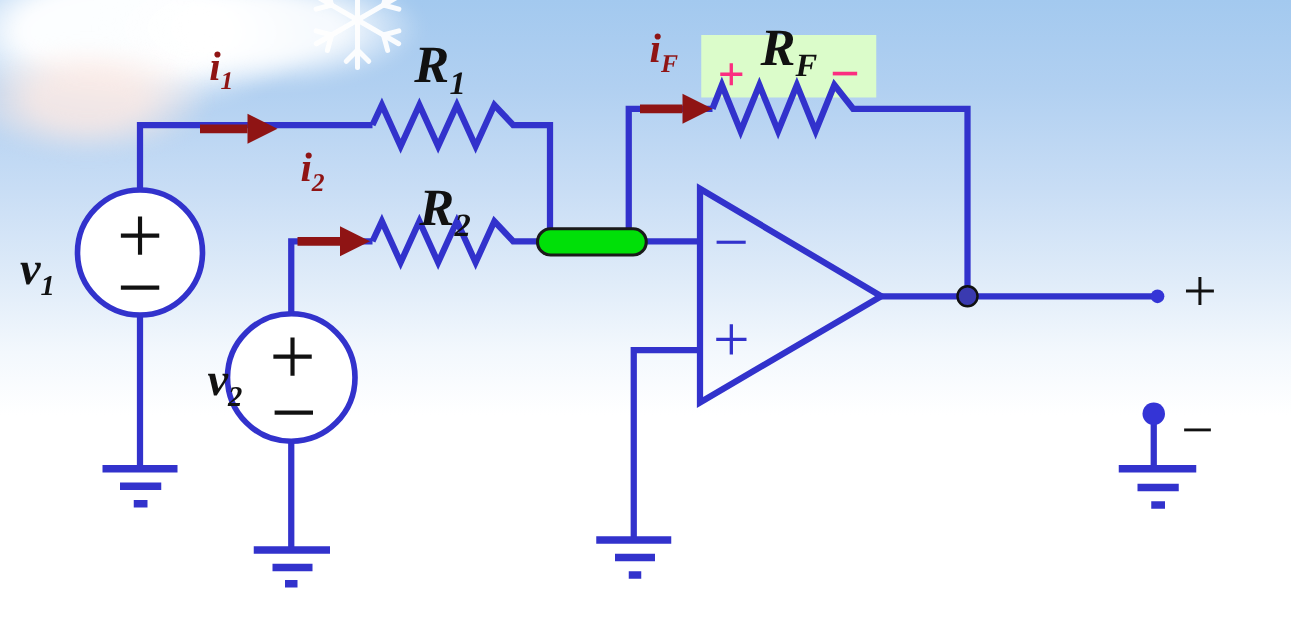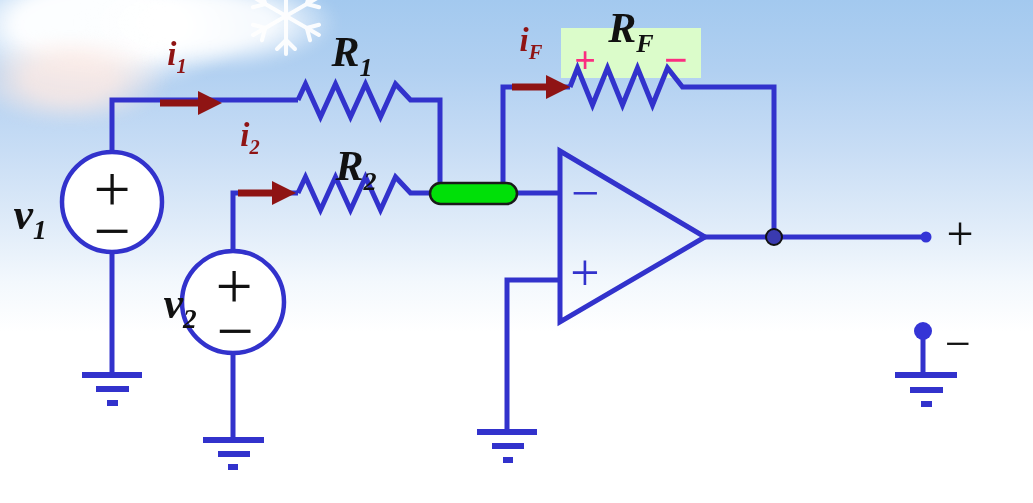--- a/index.html
+++ b/index.html
@@ -17,21 +17,21 @@
   .src-circle{fill:#ffffff;stroke:var(--wire);stroke-width:4.5;}
   .tri{fill:none;stroke:var(--wire);stroke-width:5;stroke-linejoin:miter;}
   .gbar{stroke:var(--wire);stroke-width:6;}
   .arrow-shaft{stroke:var(--arrow);stroke-width:7;}
   .arrow-head{fill:var(--arrow);}
   .lbl,.sign{position:absolute;transform:translate(-50%,-50%);white-space:nowrap;line-height:1;}
   .lbl{font-style:italic;font-weight:bold;}
   .lbl sub{font-size:0.62em;font-style:italic;line-height:1;}
   .lbl-current{font-size:33px;color:var(--arrow);}
   .lbl-R{font-size:42px;color:var(--component-label);}
-  .lbl-v{font-size:44px;color:var(--component-label);text-align:center;}
+  .lbl-v{font-size:37px;color:var(--component-label);text-align:center;}
   .sign{color:var(--component-label);font-weight:400;}
   .sign-pink{color:var(--polarity-pink);font-weight:bold;}
   .sign-blue{color:var(--wire);}
 </style>
 </head>
 <body>
 
 <div id="scene">
 
   <div class="cloud" id="cloud-1"></div>
@@ -124,21 +124,21 @@
         <polygon class="arrow-head" points="546,75 570,87 546,99"></polygon>
     </g>
   </svg>
 
   <div class="lbl lbl-current" style="left:177px;top:57px"><span>i</span><sub>1</sub></div>
   <div class="lbl lbl-current" style="left:250px;top:138px"><span>i</span><sub>2</sub></div>
   <div class="lbl lbl-current" style="left:531px;top:43px"><span>i</span><sub>F</sub></div>
 
   <div class="lbl lbl-R" style="left:352px;top:56px"><span>R</span><sub>1</sub></div>
   <div class="lbl lbl-R" style="left:356px;top:170px"><span>R</span><sub>2</sub></div>
-  <div class="lbl lbl-R" style="left:631px;top:32px"><span>R</span><sub>F</sub></div>
+  <div class="lbl lbl-R" style="left:631px;top:42px"><span>R</span><sub>F</sub></div>
 
   <div class="lbl lbl-v" style="left:30px;top:219px"><span>v</span><sub>1</sub></div>
   <div class="lbl lbl-v" style="left:180px;top:308px"><span>v</span><sub>2</sub></div>
 
   <div class="sign sign-pink" style="left:585px;top:60px;font-size:38px">+</div>
   <div class="sign sign-pink" style="left:676px;top:60px;font-size:42px">−</div>
 
   <div class="sign sign-blue" style="left:585px;top:193px;font-size:50px">−</div>
   <div class="sign sign-blue" style="left:585px;top:273px;font-size:52px">+</div>
 

